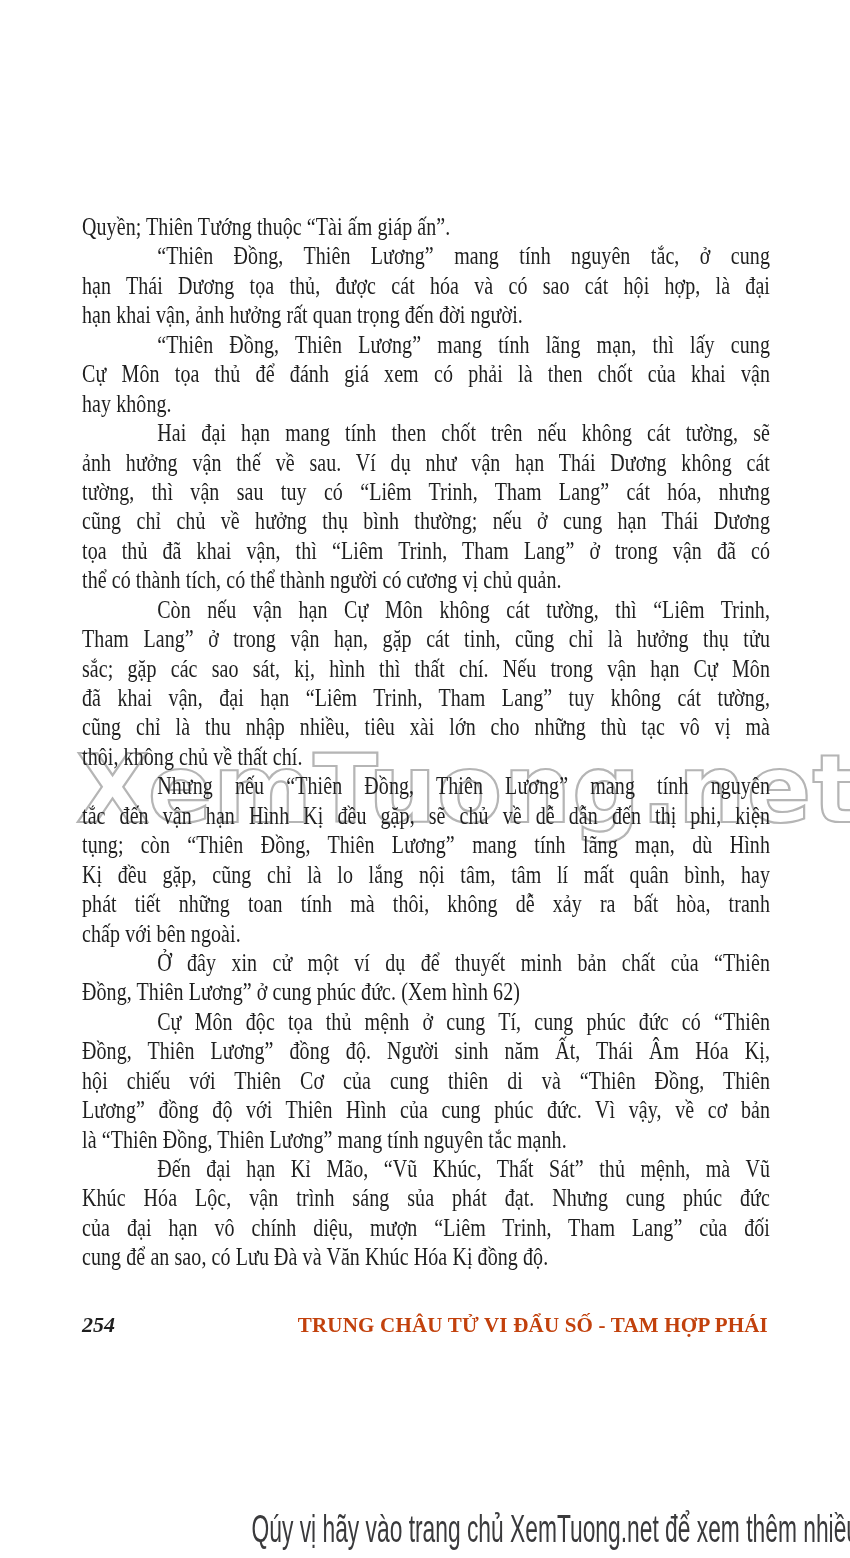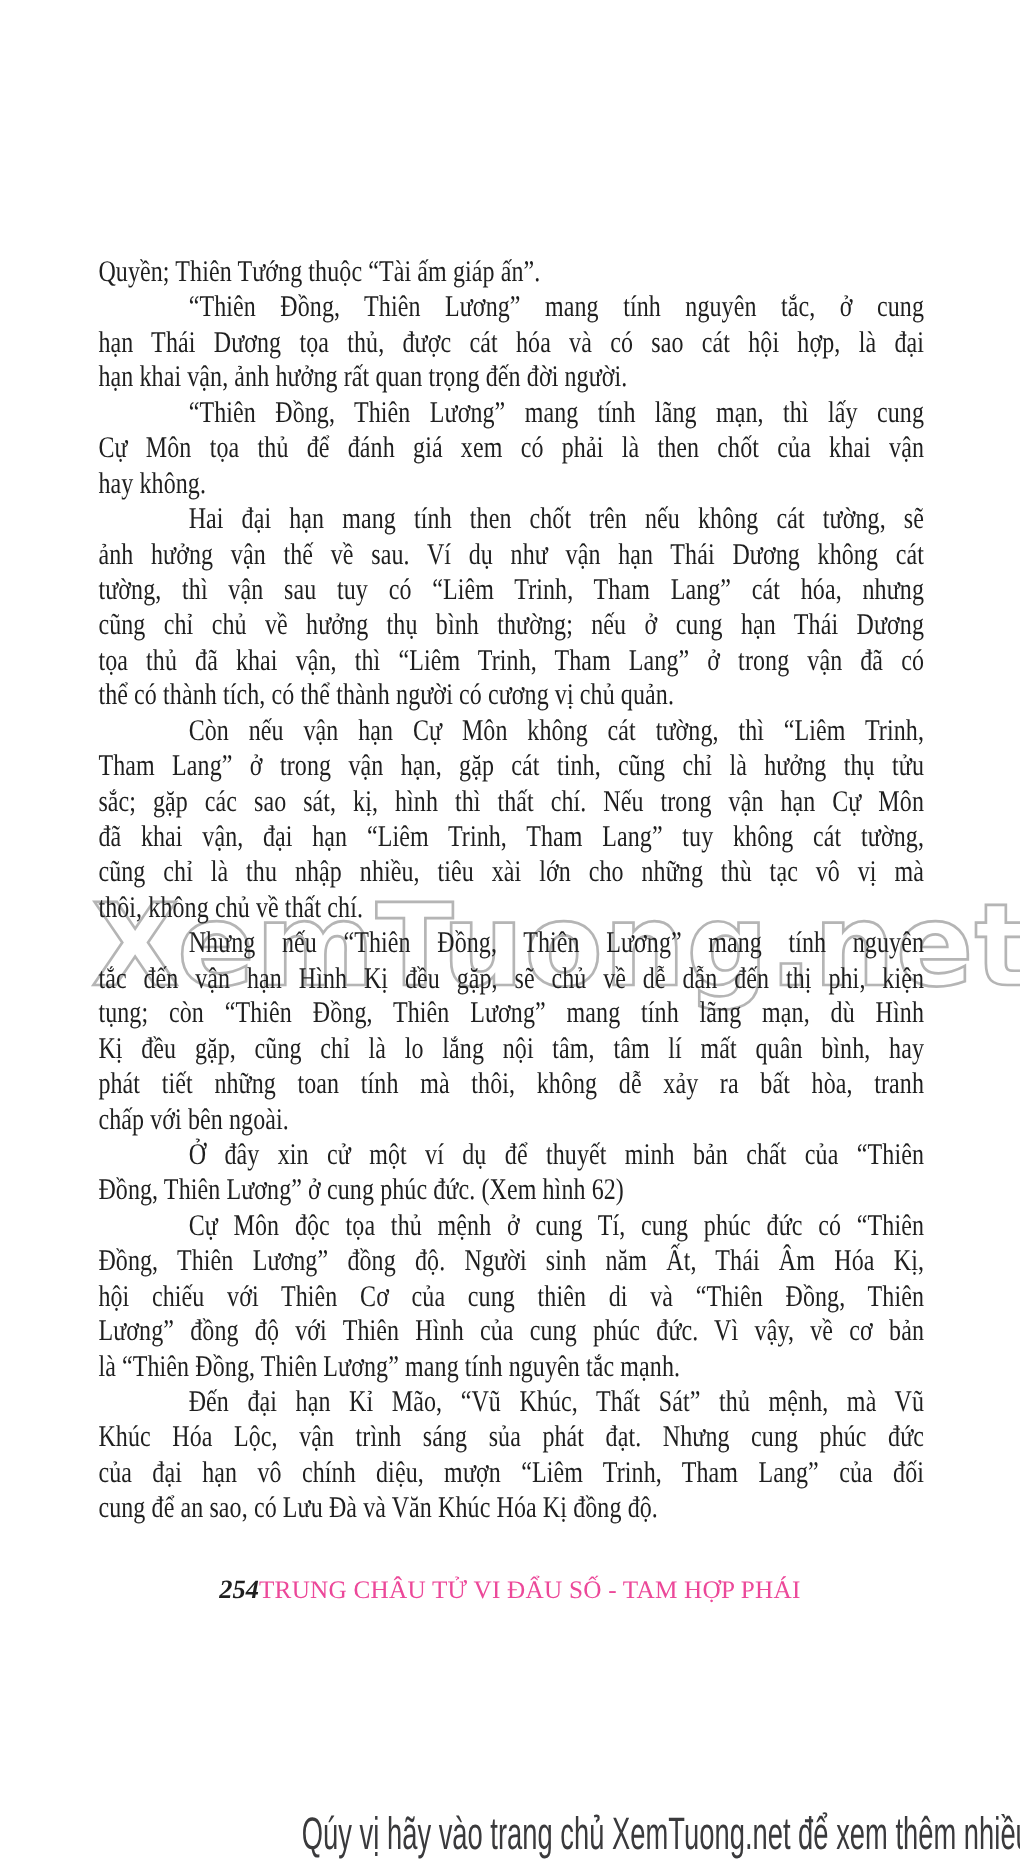--- a/index.html
+++ b/index.html
@@ -53,35 +53,35 @@
     white-space: nowrap;
   }
 
   
   .footer {
     position: absolute;
     left: 82px;
     right: 82px;
     top: 1312px;
     display: flex;
-    justify-content: center;
+    justify-content: space-between;
     align-items: baseline;
     z-index: 2;
   }
   .page-number {
     font-style: italic;
     font-weight: 600;
     font-size: 22px;
     color: #1f1f1f;
   }
   .running-title {
-    font-weight: normal;
+    font-weight: bold;
     font-size: 21px;
     letter-spacing: 0.2px;
-    color: #ec4899;
+    color: #c2410c;
   }
 
   
   .banner {
     position: absolute;
     left: 0;
     right: 0;
     top: 1508px;
     text-align: center;
     z-index: 2;

